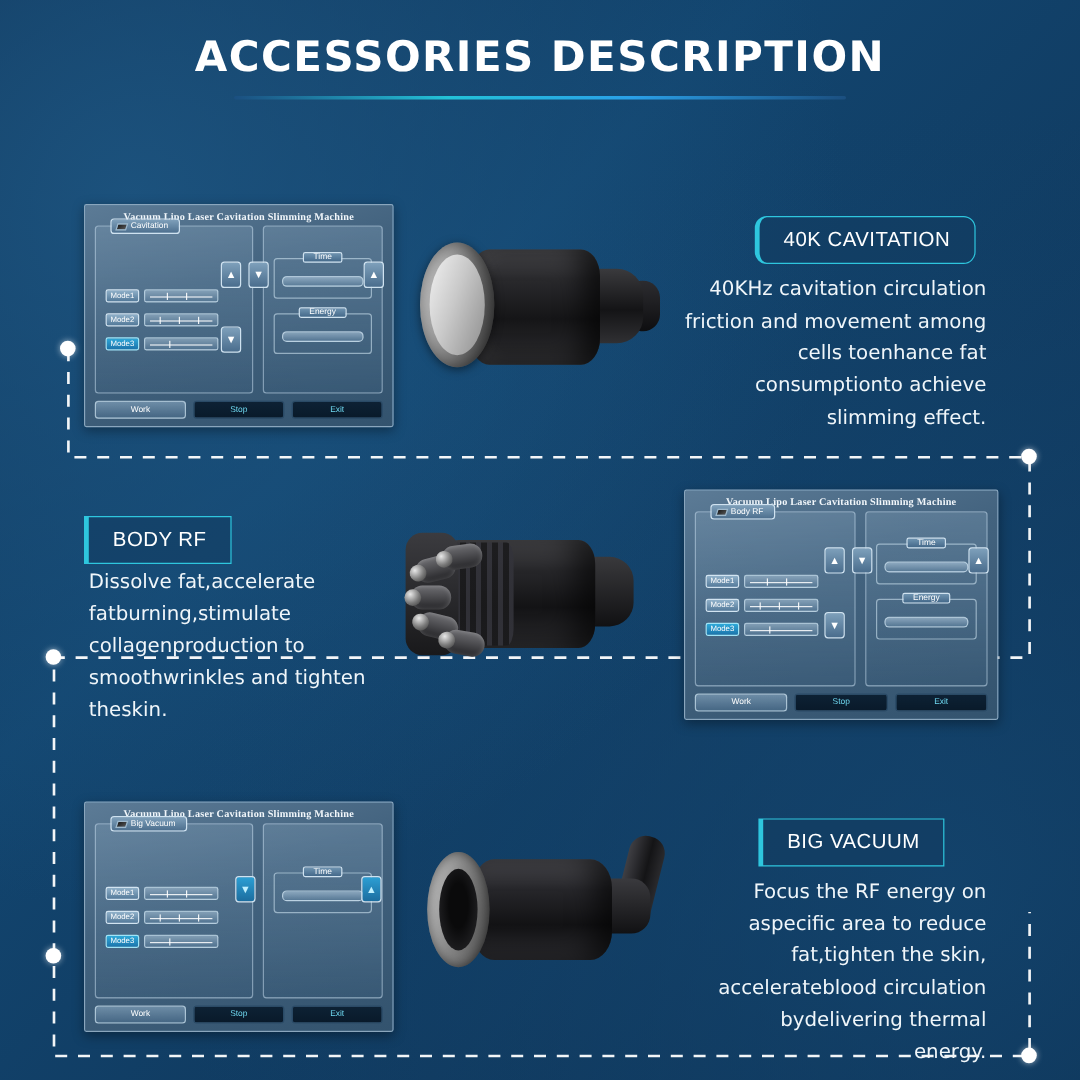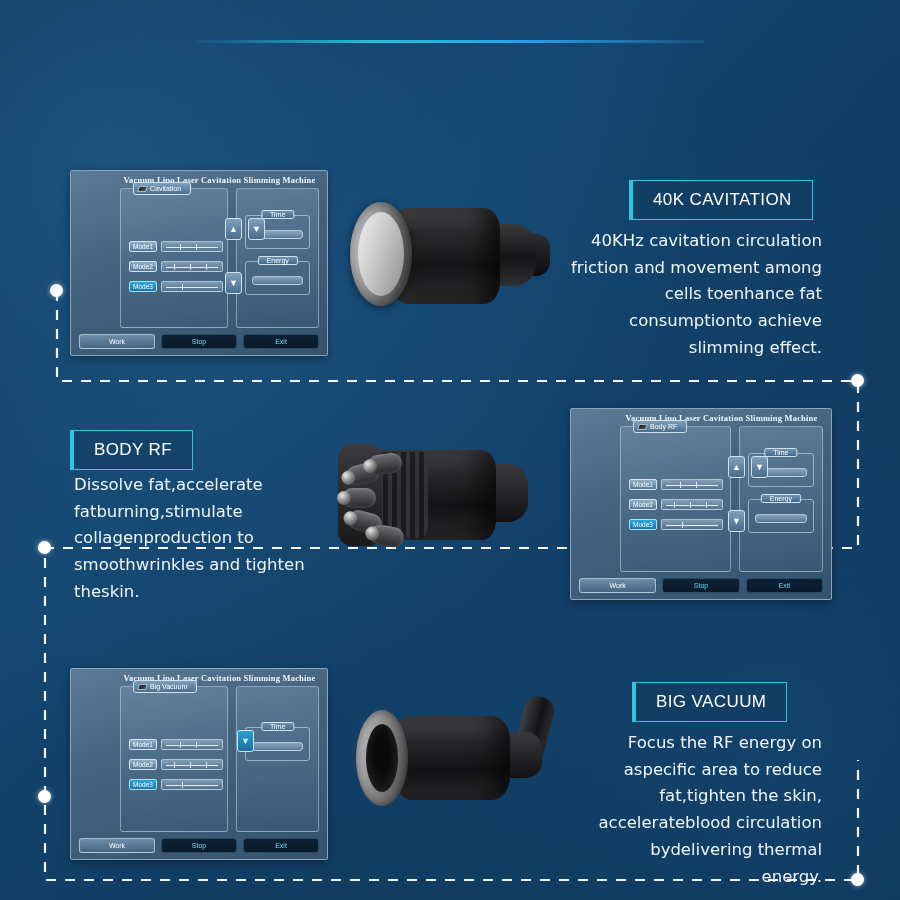--- a/index.html
+++ b/index.html
@@ -74,21 +74,20 @@
   .desc.left-al  { text-align: left; }
 
   
   .panel {
     position: absolute;
     background: linear-gradient(160deg, #5c7b96 0%, #43637f 40%, #33536e 100%);
     border: 1px solid #8aa6bd;
     border-radius: 2px;
     box-shadow: 0 3px 10px rgba(0,0,0,0.35);
     overflow: hidden;
-    padding-left: 41px;
   }
   .panel-title {
     text-align: center;
     font-size: 8.5px;
     font-weight: bold;
     color: #f2f7fb;
     padding: 4px 0 3px;
     font-family: "Liberation Serif", serif;
     letter-spacing: 0.2px;
   }
@@ -326,20 +325,21 @@
     width: 30px; height: 78px;
     border-radius: 14px 14px 8px 8px;
     background: linear-gradient(90deg,#3f3f44,#141416 60%,#2a2a2d);
     transform: rotate(14deg);
   }
 </style>
 </head>
 <body>
 
 <div class="title-wrap">
+  <div class="title">ACCESSORIES DESCRIPTION</div>
   <div class="title-underline"></div>
 </div>
 
 <svg class="dash-svg" viewBox="0 0 900 900">
   <polyline points="57,291 57,381 858,381 858,548 45,548 45,880 858,880 858,760" fill="none" stroke="#ffffff" stroke-width="2.2" stroke-dasharray="10 9" stroke-linecap="butt" opacity="0.95"></polyline>
 </svg>
 <div class="dot" style="left:50px; top:284px;"></div>
 <div class="dot" style="left:851px; top:374px;"></div>
 <div class="dot" style="left:38px; top:541px;"></div>
 <div class="dot" style="left:851px; top:873px;"></div>
@@ -402,21 +402,21 @@
 
 <div class="hp" style="left:340px; top:190px; width:230px; height:150px;">
   <div class="cav-tip"></div>
   <div class="cav-tail"></div>
   <div class="cav-body"></div>
   <div class="cav-ring">
       <div class="cav-face"></div>
     </div>
 </div>
 
-<div class="label-box" style="left:629px; top:180px;">40K CAVITATION</div>
+<div class="label-box" style="left:629px; top:180px;border-radius:10px;">40K CAVITATION</div>
 <div class="desc right-al" style="left:560px; top:228px; width:262px;">40KHz cavitation circulation friction and movement among cells toenhance fat consumptionto achieve slimming effect.</div>
 
 <div class="label-box" style="left:70px; top:430px;">BODY RF</div>
 <div class="desc left-al" style="left:74px; top:472px; width:240px;">Dissolve fat,accelerate fatburning,stimulate collagenproduction to smoothwrinkles and tighten theskin.</div>
 
 <div class="hp" style="left:310px; top:430px; width:240px; height:160px;">
   <div class="rf-tail"></div>
   <div class="rf-body"></div>
   <div class="rf-grip"></div>
   <div class="rf-front"></div>

